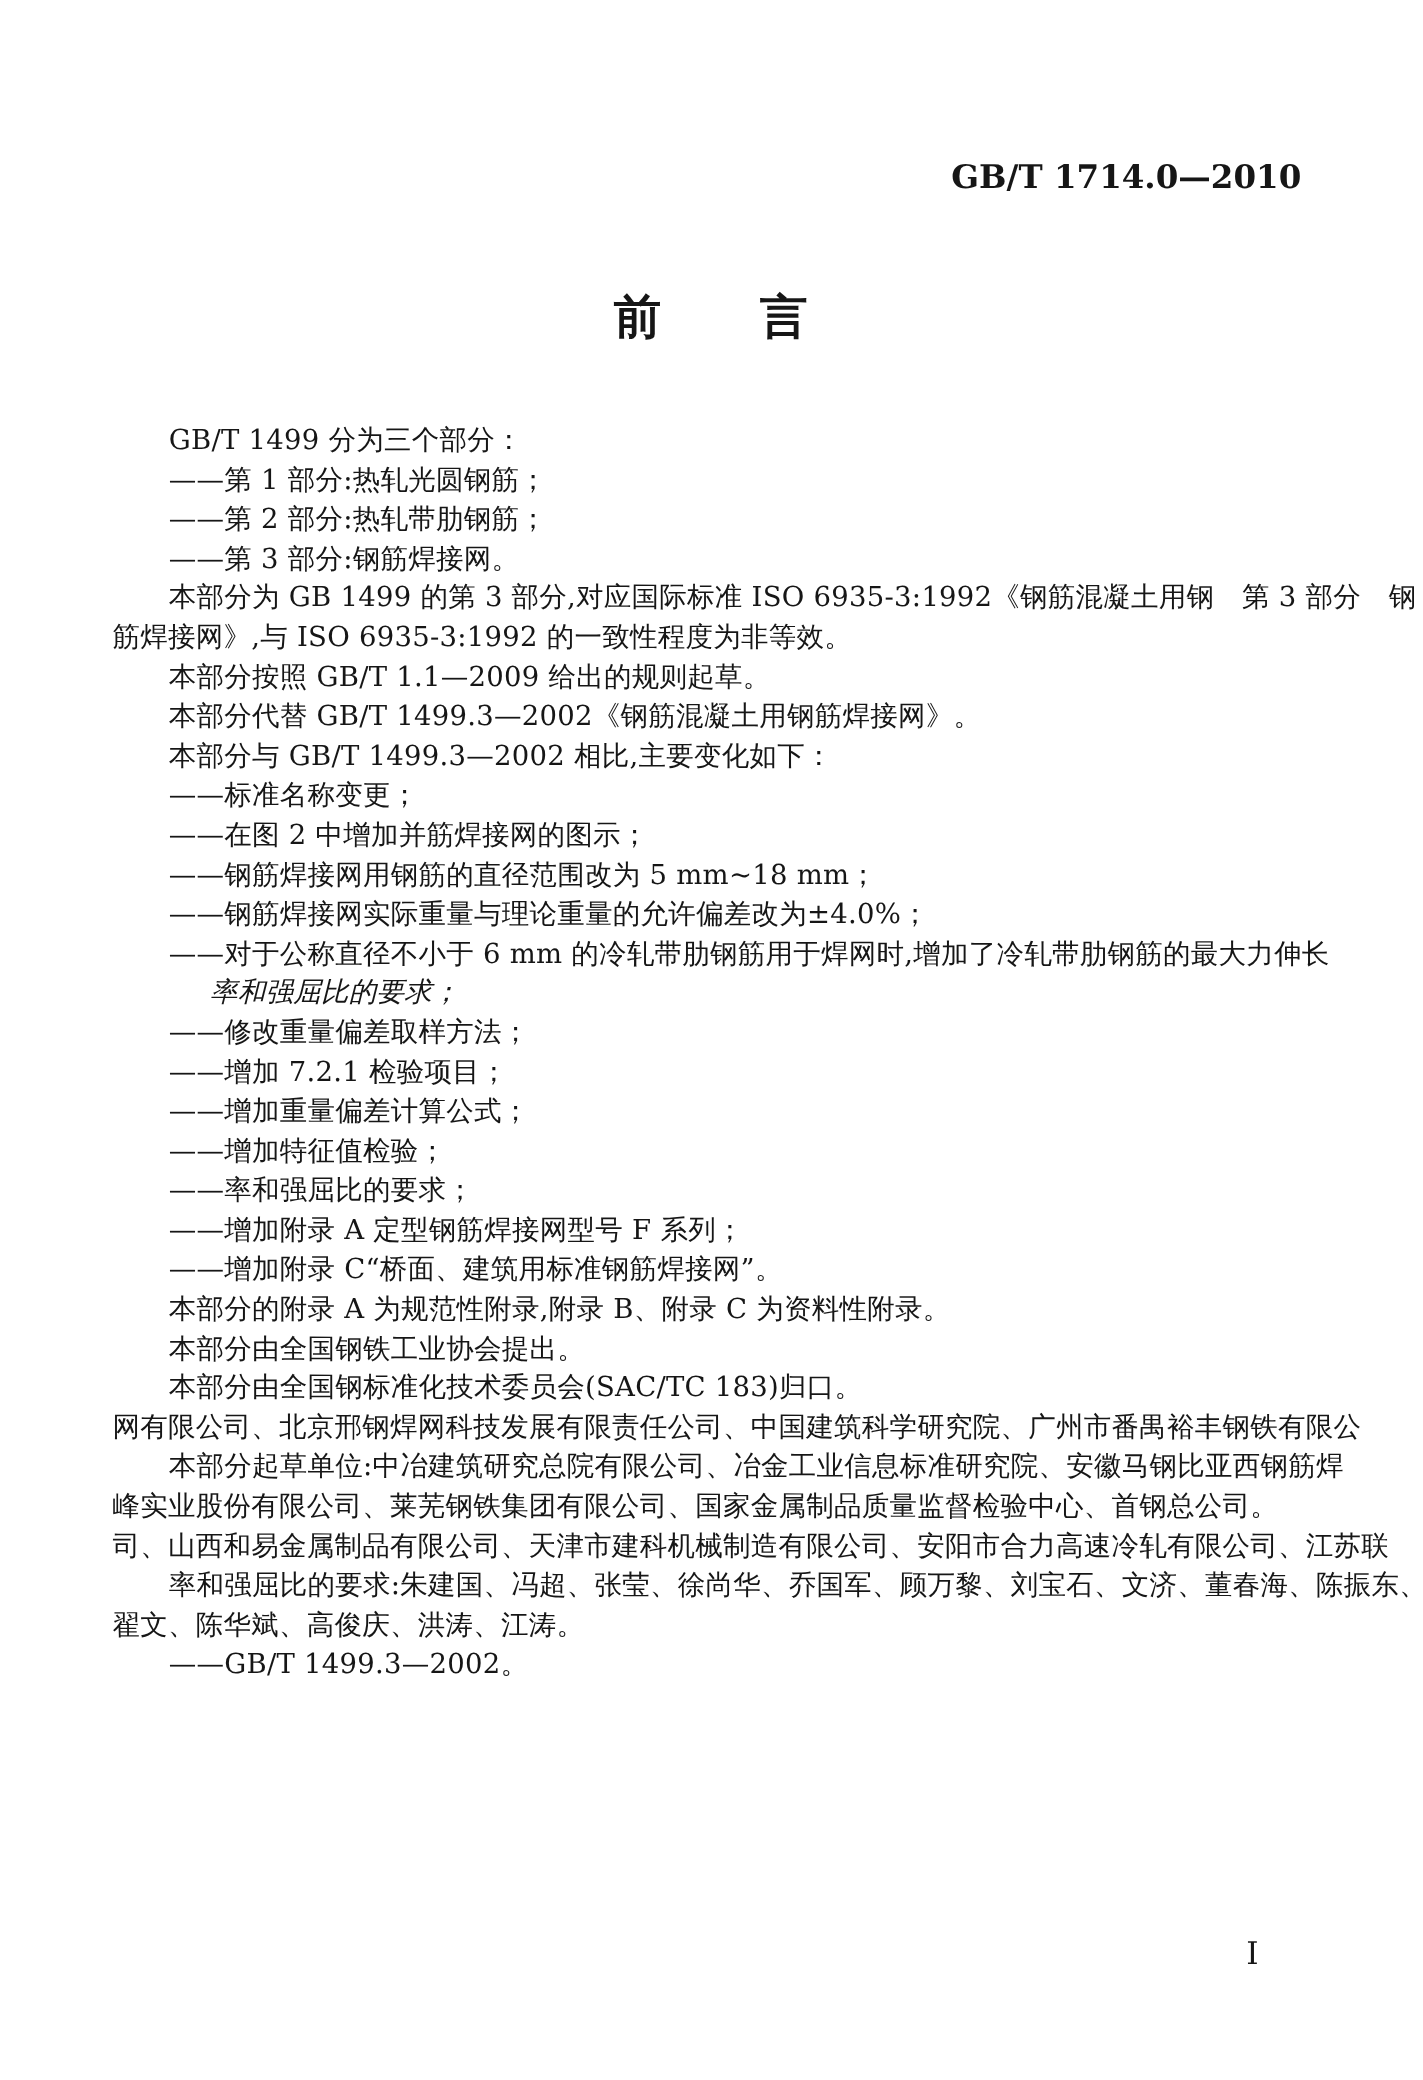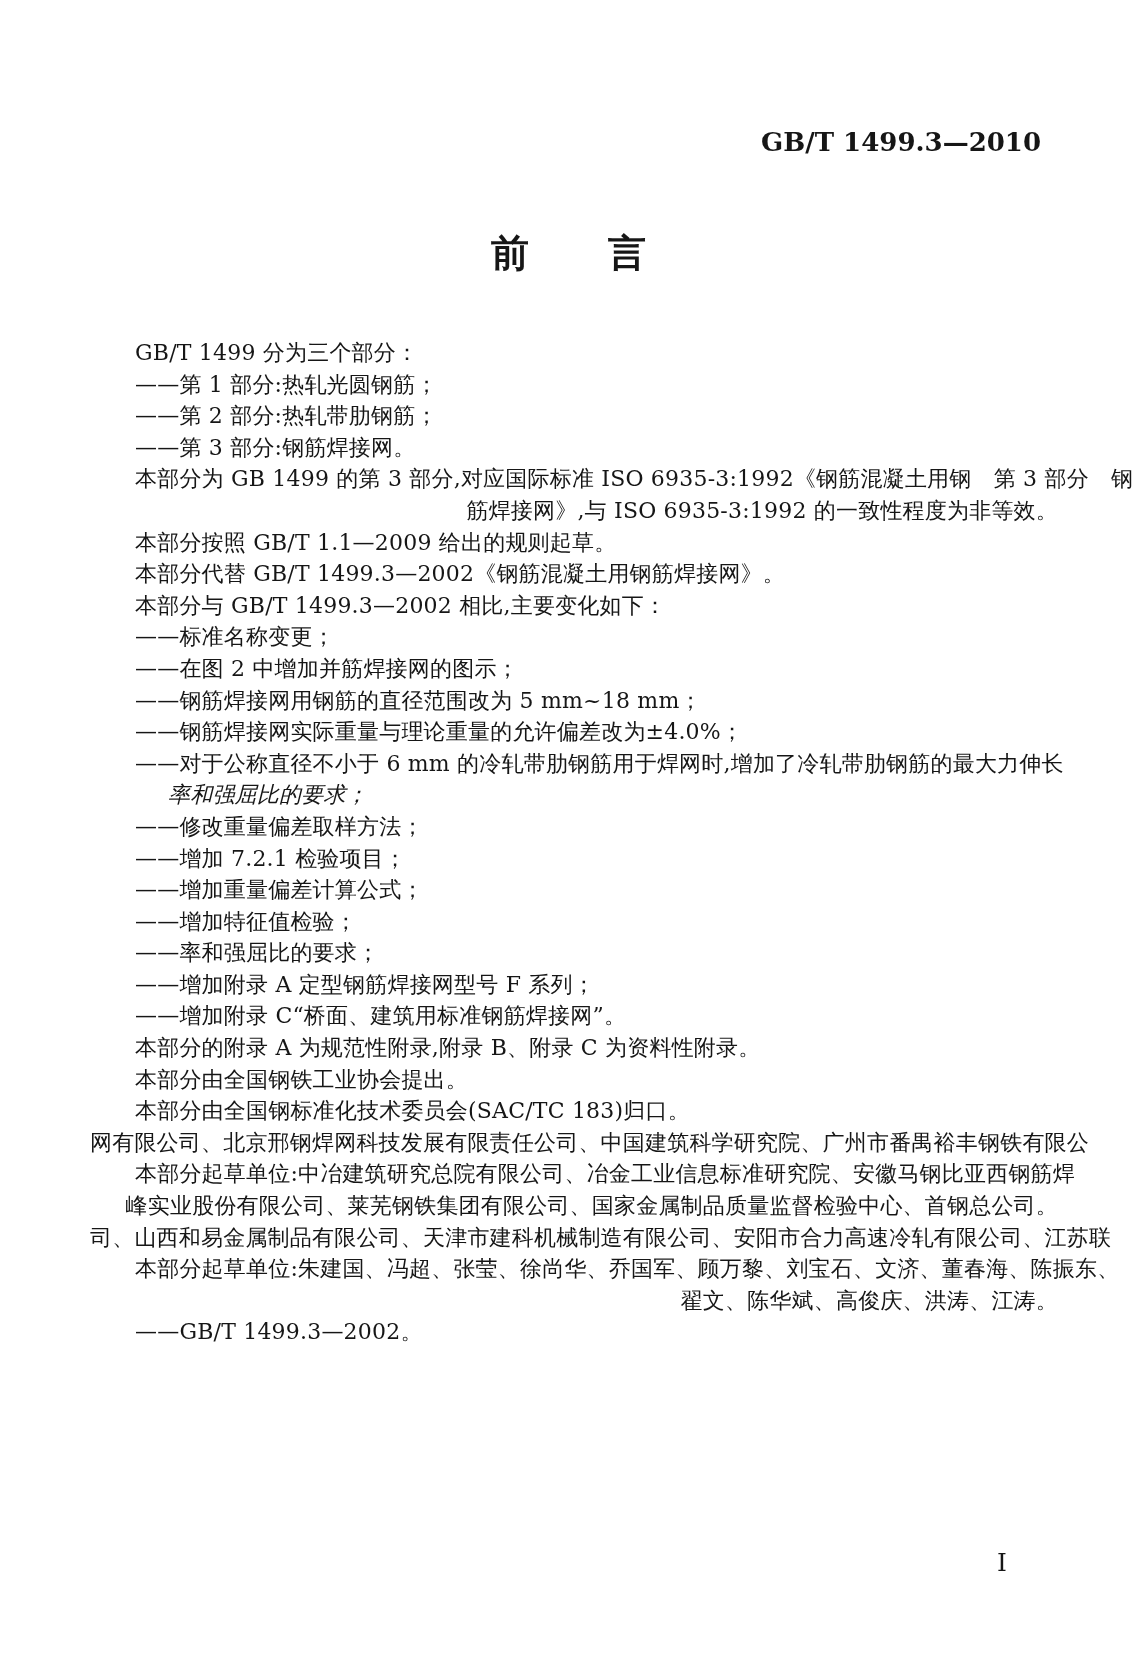--- a/index.html
+++ b/index.html
@@ -37,34 +37,34 @@
     left: 90px;
     width: 968px;
   }
   .line {
     font-size: 22px;
     line-height: 31.6px;
     white-space: nowrap;
     letter-spacing: 0.2px;
   }
   .line.first { padding-left: 45px; }
-  .line.none  { padding-left: 0; text-align: right; }
+  .line.none  { padding-left: 0; }
   .line.hang  { padding-left: 78px; font-style: italic; }
   .page-number {
     position: absolute;
     top: 1548px;
     left: 997px;
     font-size: 25px;
   }
 </style>
 </head>
 <body>
 
 <div class="page">
-  <div class="header-code">GB/T 1499.3—2010</div>
+  <div class="header-code">GB/T 1714.0—2010</div>
 
   <h1 class="doc-title">前　　言</h1>
 
   <div class="doc-body">
       <div class="line first">GB/T 1499 分为三个部分：</div>
       <div class="line first">——第 1 部分:热轧光圆钢筋；</div>
       <div class="line first">——第 2 部分:热轧带肋钢筋；</div>
       <div class="line first">——第 3 部分:钢筋焊接网。</div>
       <div class="line first">本部分为 GB 1499 的第 3 部分,对应国际标准 ISO 6935-3:1992《钢筋混凝土用钢　第 3 部分　钢</div>
       <div class="line none">筋焊接网》,与 ISO 6935-3:1992 的一致性程度为非等效。</div>
@@ -84,19 +84,19 @@
       <div class="line first">——率和强屈比的要求；</div>
       <div class="line first">——增加附录 A 定型钢筋焊接网型号 F 系列；</div>
       <div class="line first">——增加附录 C“桥面、建筑用标准钢筋焊接网”。</div>
       <div class="line first">本部分的附录 A 为规范性附录,附录 B、附录 C 为资料性附录。</div>
       <div class="line first">本部分由全国钢铁工业协会提出。</div>
       <div class="line first">本部分由全国钢标准化技术委员会(SAC/TC 183)归口。</div>
       <div class="line none">网有限公司、北京邢钢焊网科技发展有限责任公司、中国建筑科学研究院、广州市番禺裕丰钢铁有限公</div>
       <div class="line first">本部分起草单位:中冶建筑研究总院有限公司、冶金工业信息标准研究院、安徽马钢比亚西钢筋焊</div>
       <div class="line none">峰实业股份有限公司、莱芜钢铁集团有限公司、国家金属制品质量监督检验中心、首钢总公司。</div>
       <div class="line none">司、山西和易金属制品有限公司、天津市建科机械制造有限公司、安阳市合力高速冷轧有限公司、江苏联</div>
-      <div class="line first">本部分起草单位:朱建国、冯超、张莹、徐尚华、乔国军、顾万黎、刘宝石、文济、董春海、陈振东、</div>
+      <div class="line first">率和强屈比的要求:朱建国、冯超、张莹、徐尚华、乔国军、顾万黎、刘宝石、文济、董春海、陈振东、</div>
       <div class="line none">翟文、陈华斌、高俊庆、洪涛、江涛。</div>
       <div class="line first">——GB/T 1499.3—2002。</div>
     </div>
 
   <div class="page-number">I</div>
 </div>
 
 </body></html>

